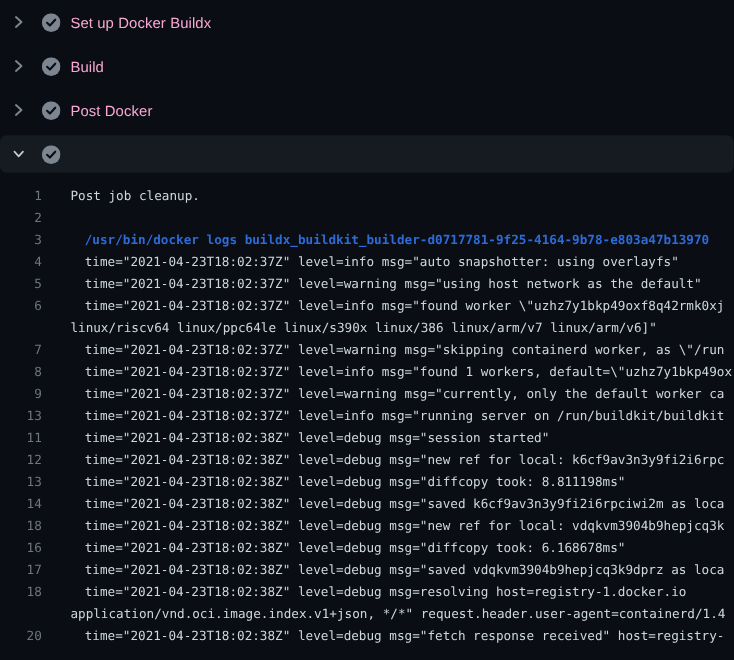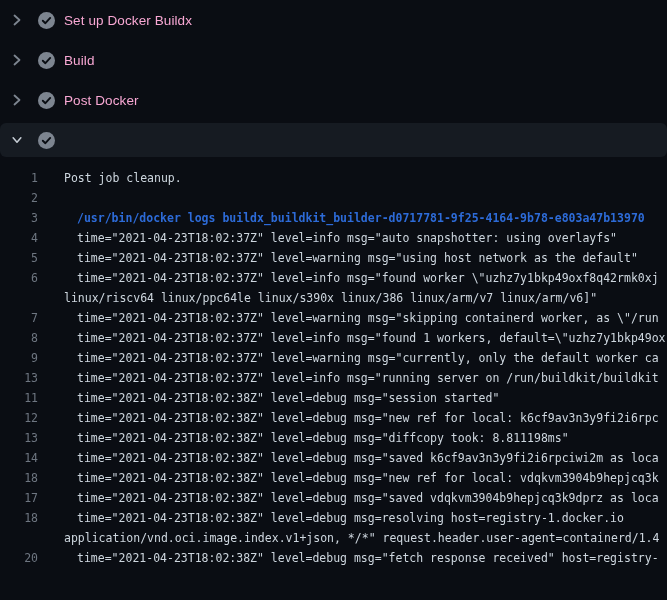--- a/index.html
+++ b/index.html
@@ -96,17 +96,18 @@
     <div class="log-row"><span class="num"></span><span class="txt ind-base">linux/riscv64 linux/ppc64le linux/s390x linux/386 linux/arm/v7 linux/arm/v6]"</span></div>
     <div class="log-row"><span class="num">7</span><span class="txt ind-grp">time="2021-04-23T18:02:37Z" level=warning msg="skipping containerd worker, as \"/run</span></div>
     <div class="log-row"><span class="num">8</span><span class="txt ind-grp">time="2021-04-23T18:02:37Z" level=info msg="found 1 workers, default=\"uzhz7y1bkp49ox</span></div>
     <div class="log-row"><span class="num">9</span><span class="txt ind-grp">time="2021-04-23T18:02:37Z" level=warning msg="currently, only the default worker ca</span></div>
     <div class="log-row"><span class="num">13</span><span class="txt ind-grp">time="2021-04-23T18:02:37Z" level=info msg="running server on /run/buildkit/buildkit</span></div>
     <div class="log-row"><span class="num">11</span><span class="txt ind-grp">time="2021-04-23T18:02:38Z" level=debug msg="session started"</span></div>
     <div class="log-row"><span class="num">12</span><span class="txt ind-grp">time="2021-04-23T18:02:38Z" level=debug msg="new ref for local: k6cf9av3n3y9fi2i6rpc</span></div>
     <div class="log-row"><span class="num">13</span><span class="txt ind-grp">time="2021-04-23T18:02:38Z" level=debug msg="diffcopy took: 8.811198ms"</span></div>
     <div class="log-row"><span class="num">14</span><span class="txt ind-grp">time="2021-04-23T18:02:38Z" level=debug msg="saved k6cf9av3n3y9fi2i6rpciwi2m as loca</span></div>
     <div class="log-row"><span class="num">18</span><span class="txt ind-grp">time="2021-04-23T18:02:38Z" level=debug msg="new ref for local: vdqkvm3904b9hepjcq3k</span></div>
+    <div class="log-row"><span class="num">16</span><span class="txt ind-grp">time="2021-04-23T18:02:38Z" level=debug msg="diffcopy took: 6.168678ms"</span></div>
     <div class="log-row"><span class="num">17</span><span class="txt ind-grp">time="2021-04-23T18:02:38Z" level=debug msg="saved vdqkvm3904b9hepjcq3k9dprz as loca</span></div>
     <div class="log-row"><span class="num">18</span><span class="txt ind-grp">time="2021-04-23T18:02:38Z" level=debug msg=resolving host=registry-1.docker.io</span></div>
     <div class="log-row"><span class="num"></span><span class="txt ind-base">application/vnd.oci.image.index.v1+json, */*" request.header.user-agent=containerd/1.4</span></div>
     <div class="log-row"><span class="num">20</span><span class="txt ind-grp">time="2021-04-23T18:02:38Z" level=debug msg="fetch response received" host=registry-</span></div>
   </div>
 
 </body></html>

